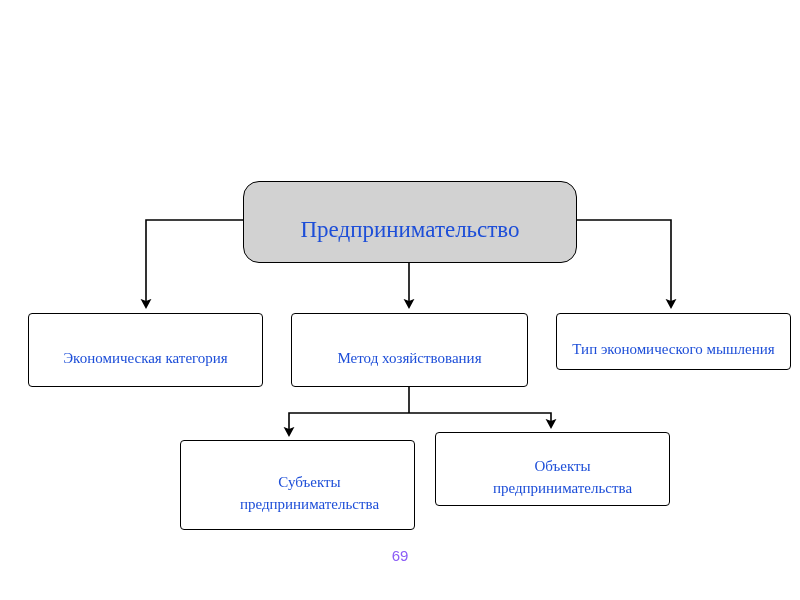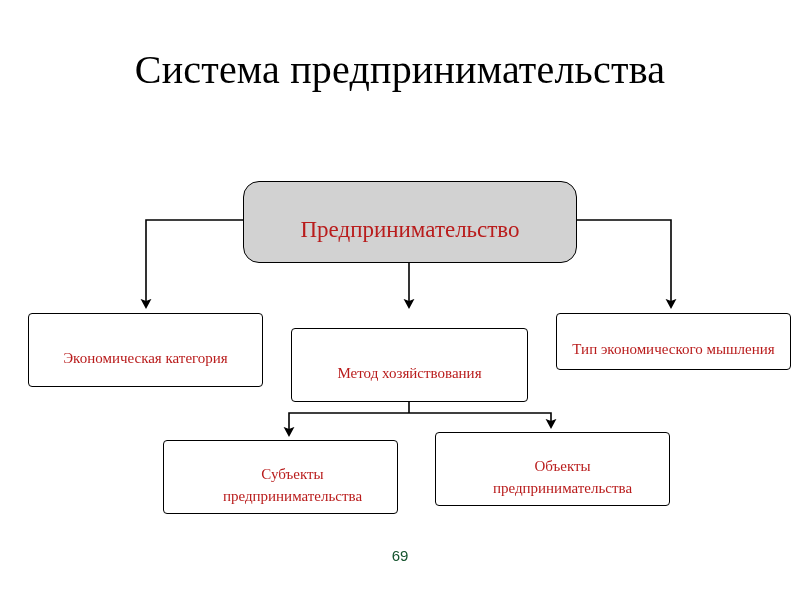--- a/index.html
+++ b/index.html
@@ -46,21 +46,21 @@
     display: flex;
     align-items: center;
     justify-content: center;
     text-align: center;
     z-index: 2;
   }
   .node-label {
     display: block;
     font-family: "Liberation Serif", "DejaVu Serif", serif;
     font-weight: 400;
-    color: #b91c1c;
+    color: #1d4ed8;
     padding: 0 8px;
     margin-top: 15px;
   }
   
   #node-root {
     left: 243px;
     top: 181px;
     width: 334px;
     height: 82px;
     background: #d2d2d2;
@@ -72,36 +72,36 @@
   }
   
   #node-economic-category {
     left: 28px;
     top: 313px;
     width: 235px;
     height: 74px;
   }
   #node-management-method {
     left: 291px;
-    top: 328px;
+    top: 313px;
     width: 237px;
     height: 74px;
   }
   #node-economic-thinking {
     left: 556px;
     top: 313px;
     width: 235px;
     height: 57px;
   }
   
   #node-subjects {
-    left: 163px;
+    left: 180px;
     top: 440px;
     width: 235px;
-    height: 74px;
+    height: 90px;
     padding-left: 24px;
   }
   #node-objects {
     left: 435px;
     top: 432px;
     width: 235px;
     height: 74px;
     padding-left: 20px;
   }
   .level2 .node-label,
@@ -111,29 +111,28 @@
   }
   #page-number {
     position: absolute;
     left: 0;
     top: 547px;
     width: 800px;
     text-align: center;
     font-family: "Liberation Sans", "DejaVu Sans", sans-serif;
     font-size: 15px;
     line-height: 18px;
-    color: #14532d;
+    color: #8b5cf6;
   }
 </style>
 </head>
 <body>
 
 <div id="slide">
 
-  <div id="slide-title">Система предпринимательства</div>
 
   <svg class="diagram-canvas" viewBox="0 0 800 600" xmlns="http://www.w3.org/2000/svg">
     <defs>
       <marker id="arrowhead" markerWidth="9" markerHeight="9" refX="3.2" refY="4" orient="auto" markerUnits="strokeWidth">
         <path d="M0,0.6 L6.4,4 L0,7.4 L1.4,4 Z" fill="#000000"></path>
       </marker>
     </defs>
 
     <path d="M243,220 L146,220 L146,304" fill="none" stroke="#000000" stroke-width="1.6" marker-end="url(#arrowhead)"></path>
 

